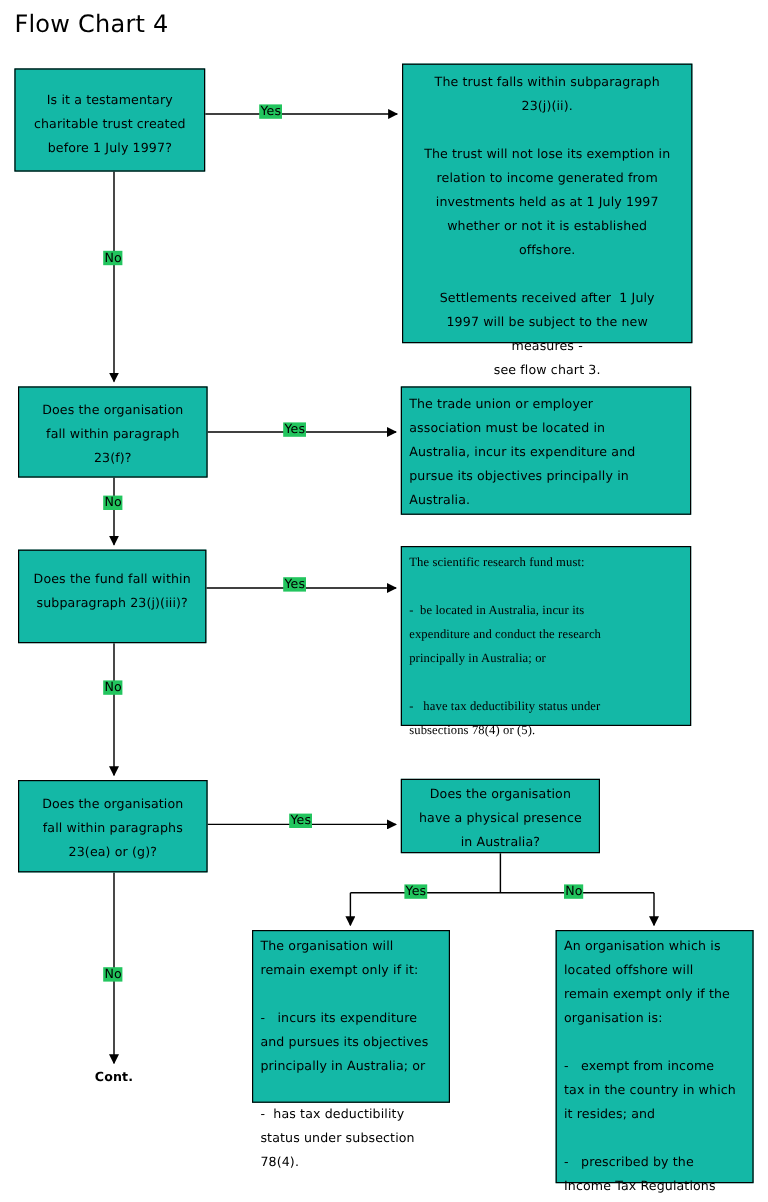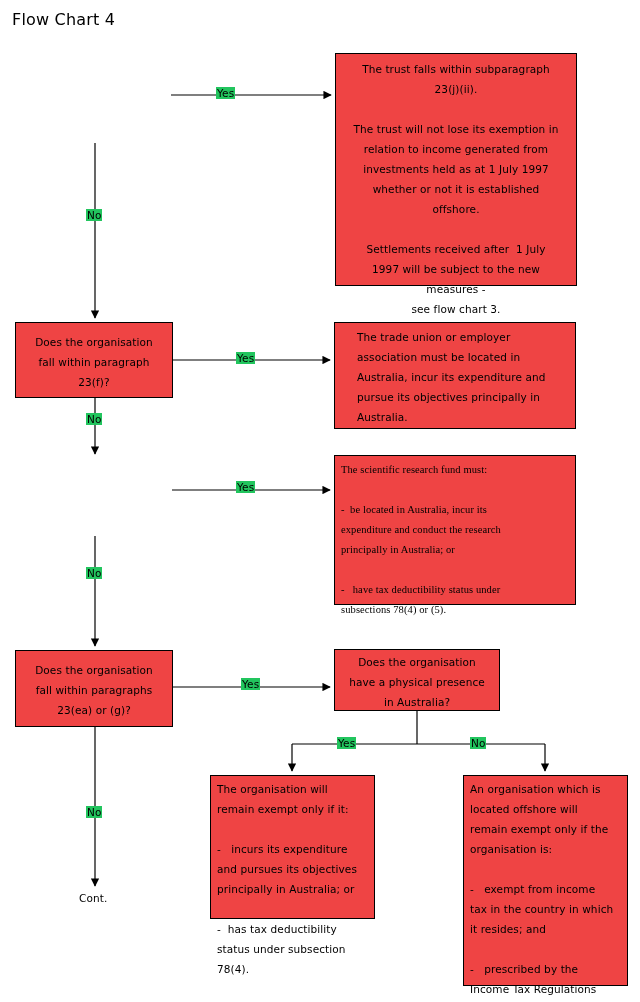--- a/index.html
+++ b/index.html
@@ -18,30 +18,30 @@
   #chart-root {
     position: absolute;
     left: 0; top: 0;
     width: 640px;
     height: 1002px;
   }
   .title {
     position: absolute;
     left: 12px;
     top: 11px;
-    font-size: 16px;
+    font-size: 20px;
     line-height: 18px;
     letter-spacing: 0.2px;
     white-space: nowrap;
   }
   .node {
     position: absolute;
     box-sizing: border-box;
     border: 1px solid #000000;
-    background: #ef4444;
+    background: #14b8a6;
     font-size: 10.5px;
     line-height: 20px;
     letter-spacing: 0.1px;
   }
   .node .inner {
     position: absolute;
     left: 0;
     right: 0;
     white-space: pre-wrap;
   }
@@ -55,20 +55,21 @@
     background: #22c55e;
     padding: 0 1px;
     white-space: nowrap;
   }
   .cont-label {
     position: absolute;
     font-size: 10.5px;
     line-height: 12px;
     letter-spacing: 0.1px;
     white-space: nowrap;
+    font-weight: bold;
   }
   svg.wires {
     position: absolute;
     left: 0; top: 0;
     width: 640px;
     height: 1002px;
     pointer-events: none;
   }
 </style>
 </head>
@@ -105,20 +106,25 @@
       <line x1="417" y1="711" x2="417" y2="744"></line>
 
       <line x1="292" y1="744" x2="545" y2="744"></line>
 
       <line x1="292" y1="744" x2="292" y2="771" marker-end="url(#arrow)"></line>
 
       <line x1="545" y1="744" x2="545" y2="771" marker-end="url(#arrow)"></line>
     </g>
   </svg>
 
+  <div class="node centered" style="left: 12px; top: 57px; width: 159px; height: 86px;">
+    <div class="inner" style="top: 16px; padding-left: 3px; padding-right: 3px;">Is it a testamentary
+charitable trust created
+before 1 July 1997?</div>
+  </div>
 
   <div class="node centered" style="left: 335px; top: 53px; width: 242px; height: 233px;">
     <div class="inner" style="top: 5px; padding-left: 3px; padding-right: 3px;">The trust falls within subparagraph
 23(j)(ii).
 
 The trust will not lose its exemption in
 relation to income generated from
 investments held as at 1 July 1997
 whether or not it is established
 offshore.
@@ -129,27 +135,31 @@
 see flow chart 3.</div>
   </div>
 
   <div class="node centered" style="left: 15px; top: 322px; width: 158px; height: 76px;">
     <div class="inner" style="top: 9px; padding-left: 3px; padding-right: 3px;">Does the organisation
 fall within paragraph
 23(f)?</div>
   </div>
 
   <div class="node lefted" style="left: 334px; top: 322px; width: 242px; height: 107px;">
-    <div class="inner" style="top: 4px; padding-left: 6px; padding-right: 2px; margin-left: 16px;">The trade union or employer
+    <div class="inner" style="top: 4px; padding-left: 6px; padding-right: 2px;">The trade union or employer
 association must be located in
 Australia, incur its expenditure and
 pursue its objectives principally in
 Australia.</div>
   </div>
 
+  <div class="node centered" style="left: 15px; top: 458px; width: 157px; height: 78px;">
+    <div class="inner" style="top: 14px; padding-left: 3px; padding-right: 3px;">Does the fund fall within
+subparagraph 23(j)(iii)?</div>
+  </div>
 
   <div class="node lefted" style="left: 334px; top: 455px; width: 242px; height: 150px; font-family: Liberation Serif, serif;">
     <div class="inner" style="top: 4px; padding-left: 6px; padding-right: 2px;">The scientific research fund must:
 
 -  be located in Australia, incur its
 expenditure and conduct the research
 principally in Australia; or
 
 -   have tax deductibility status under
 subsections 78(4) or (5).</div>

